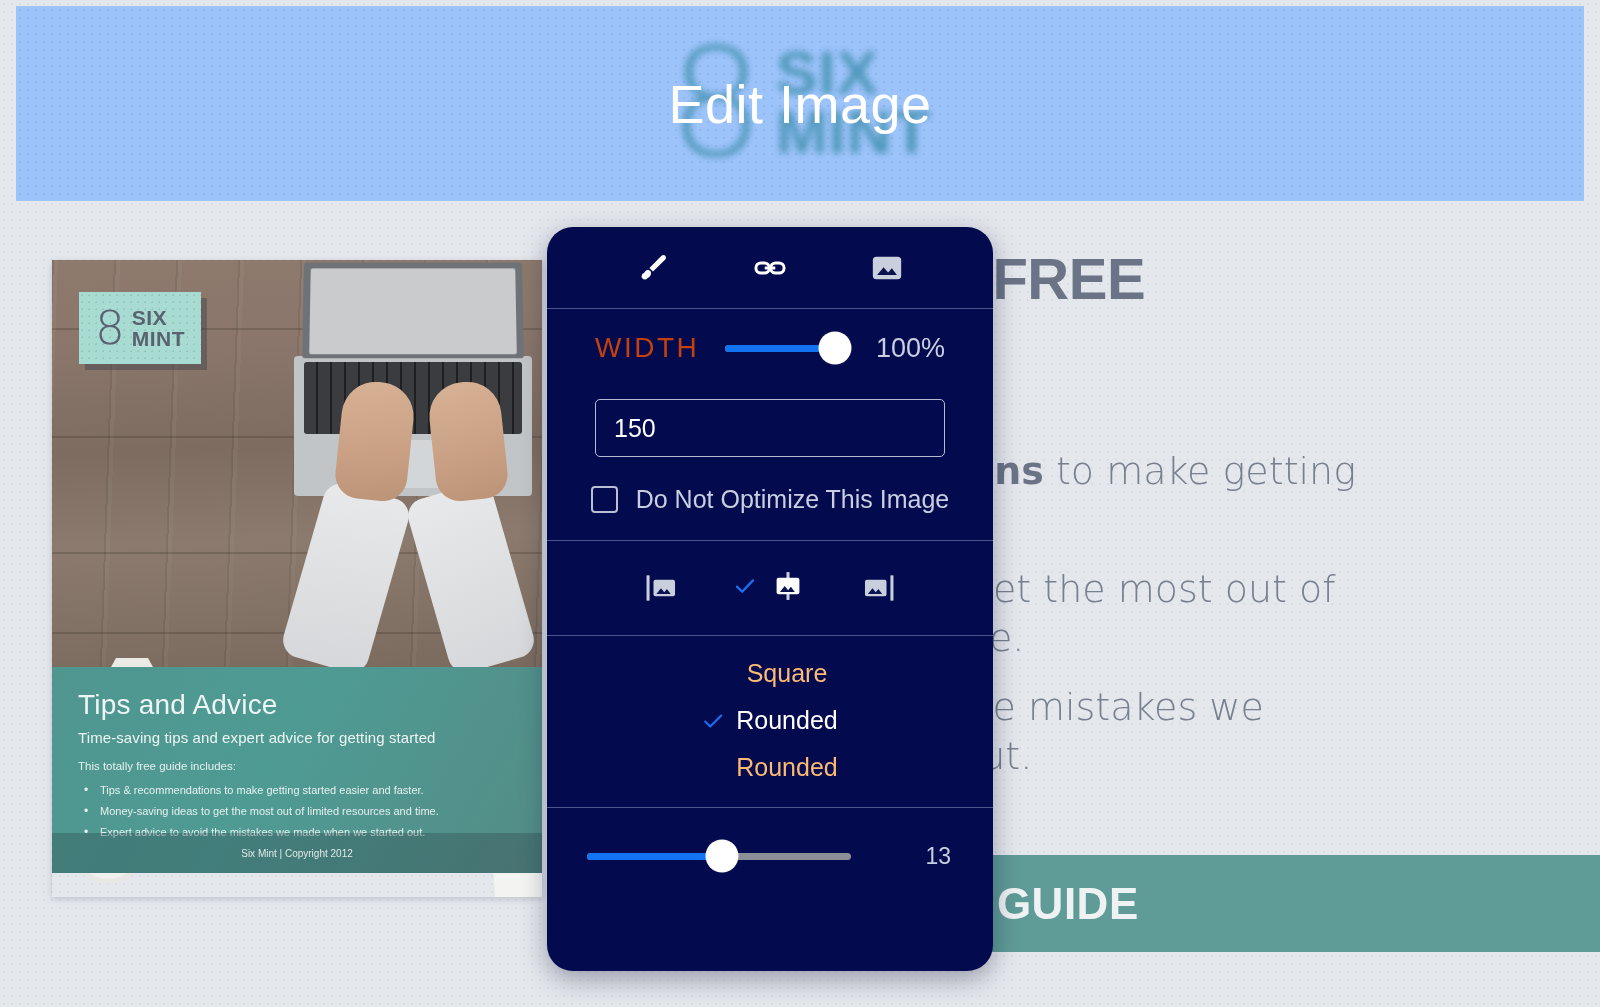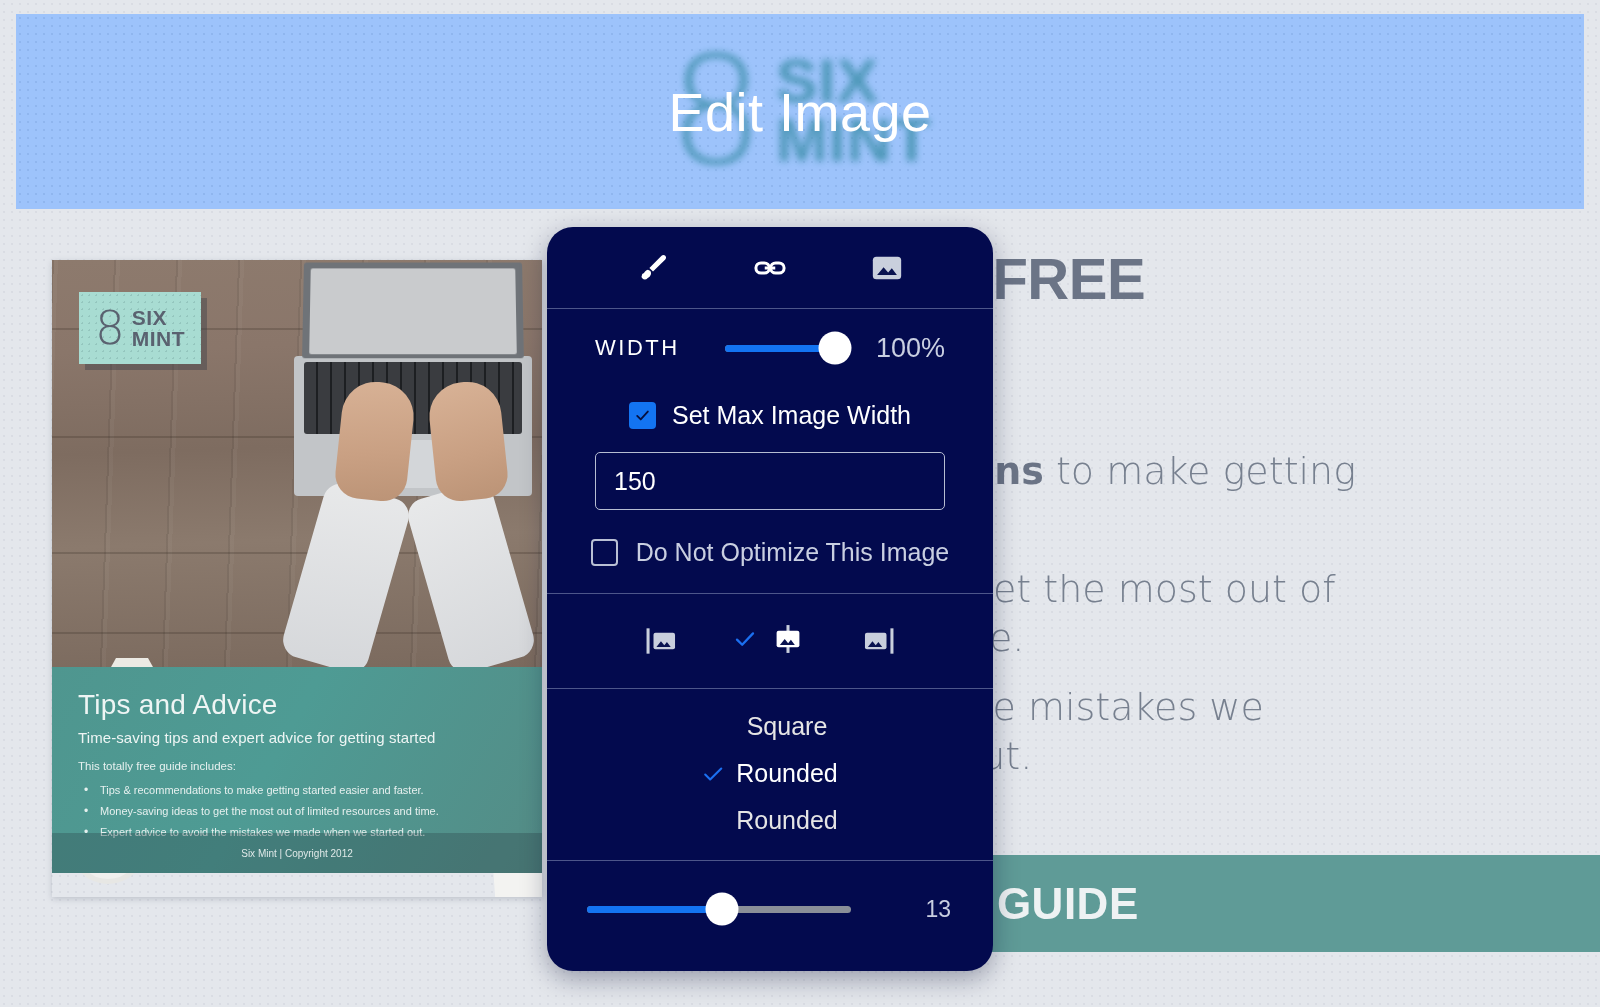--- a/index.html
+++ b/index.html
@@ -18,21 +18,21 @@
     width: 1600px;
     height: 1007px;
     background-color: #e4e7ec;
     background-image: radial-gradient(rgba(120,130,150,.10) 1px, transparent 1px);
     background-size: 8px 8px;
   }
 
   
   #header-band {
     position: absolute;
-    left: 16px; top: 14px;
+    left: 16px; top: 6px;
     width: 1568px; height: 195px;
     background-color: #9dc3fb;
     background-image: radial-gradient(rgba(70,110,170,.16) 1px, transparent 1px);
     background-size: 8px 8px;
     overflow: hidden;
   }
   #header-logo-blur {
     position: absolute;
     left: 50%; top: 50%;
     transform: translate(-50%, -50%);
@@ -333,22 +333,22 @@
 
   
   #width-row {
     height: 78px;
     display: flex;
     align-items: center;
     padding: 0 48px;
     gap: 0;
   }
   #width-label {
-    color: #ffffff;
-    font-size: 22px;
+    color: #c2410c;
+    font-size: 28px;
     letter-spacing: 2.5px;
     width: 130px;
   }
   .slider-track {
     position: relative;
     height: 7px;
     border-radius: 4px;
     background: #8a8f98;
     flex: 1;
   }
@@ -418,21 +418,21 @@
   }
   .align-cell { display: flex; align-items: center; gap: 12px; cursor: pointer; }
 
   
   #shape-list { padding: 14px 0 16px 0; }
   .shape-opt {
     height: 47px;
     display: flex; align-items: center; justify-content: center;
     gap: 12px;
     font-size: 25px;
-    color: #e5e5e5;
+    color: #fdba74;
     cursor: pointer;
   }
   .shape-opt.selected { color: #ffffff; }
   .shape-check { width: 22px; display:flex; align-items:center; justify-content:center; }
 
   
   #radius-row {
     height: 96px;
     display: flex; align-items: center;
     padding: 0 42px 0 40px;
@@ -571,28 +571,20 @@
 
     <div id="width-row">
       <div id="width-label">WIDTH</div>
       <div class="slider-track">
         <div class="slider-fill" id="width-fill" style="width: 100%;"></div>
         <div class="slider-knob" id="width-knob" style="left: 100%;"></div>
       </div>
       <div id="width-value">100%</div>
     </div>
 
-    <div id="maxw-row">
-      <div class="cbx on">
-        <svg width="17" height="17" viewBox="0 0 24 24" aria-hidden="true">
-          <path d="M4.5 12.6l5 5 10-11.2" fill="none" stroke="#06103f" stroke-width="2.6" stroke-linecap="round" stroke-linejoin="round"></path>
-        </svg>
-      </div>
-      <div id="maxw-label">Set Max Image Width</div>
-    </div>
 
     <input id="maxw-input" type="text" value="150" style="">
 
     <div id="noopt-row">
       <div class="cbx off"></div>
       <div id="noopt-label">Do Not Optimize This Image</div>
     </div>
 
     <div class="divider"></div>
 

